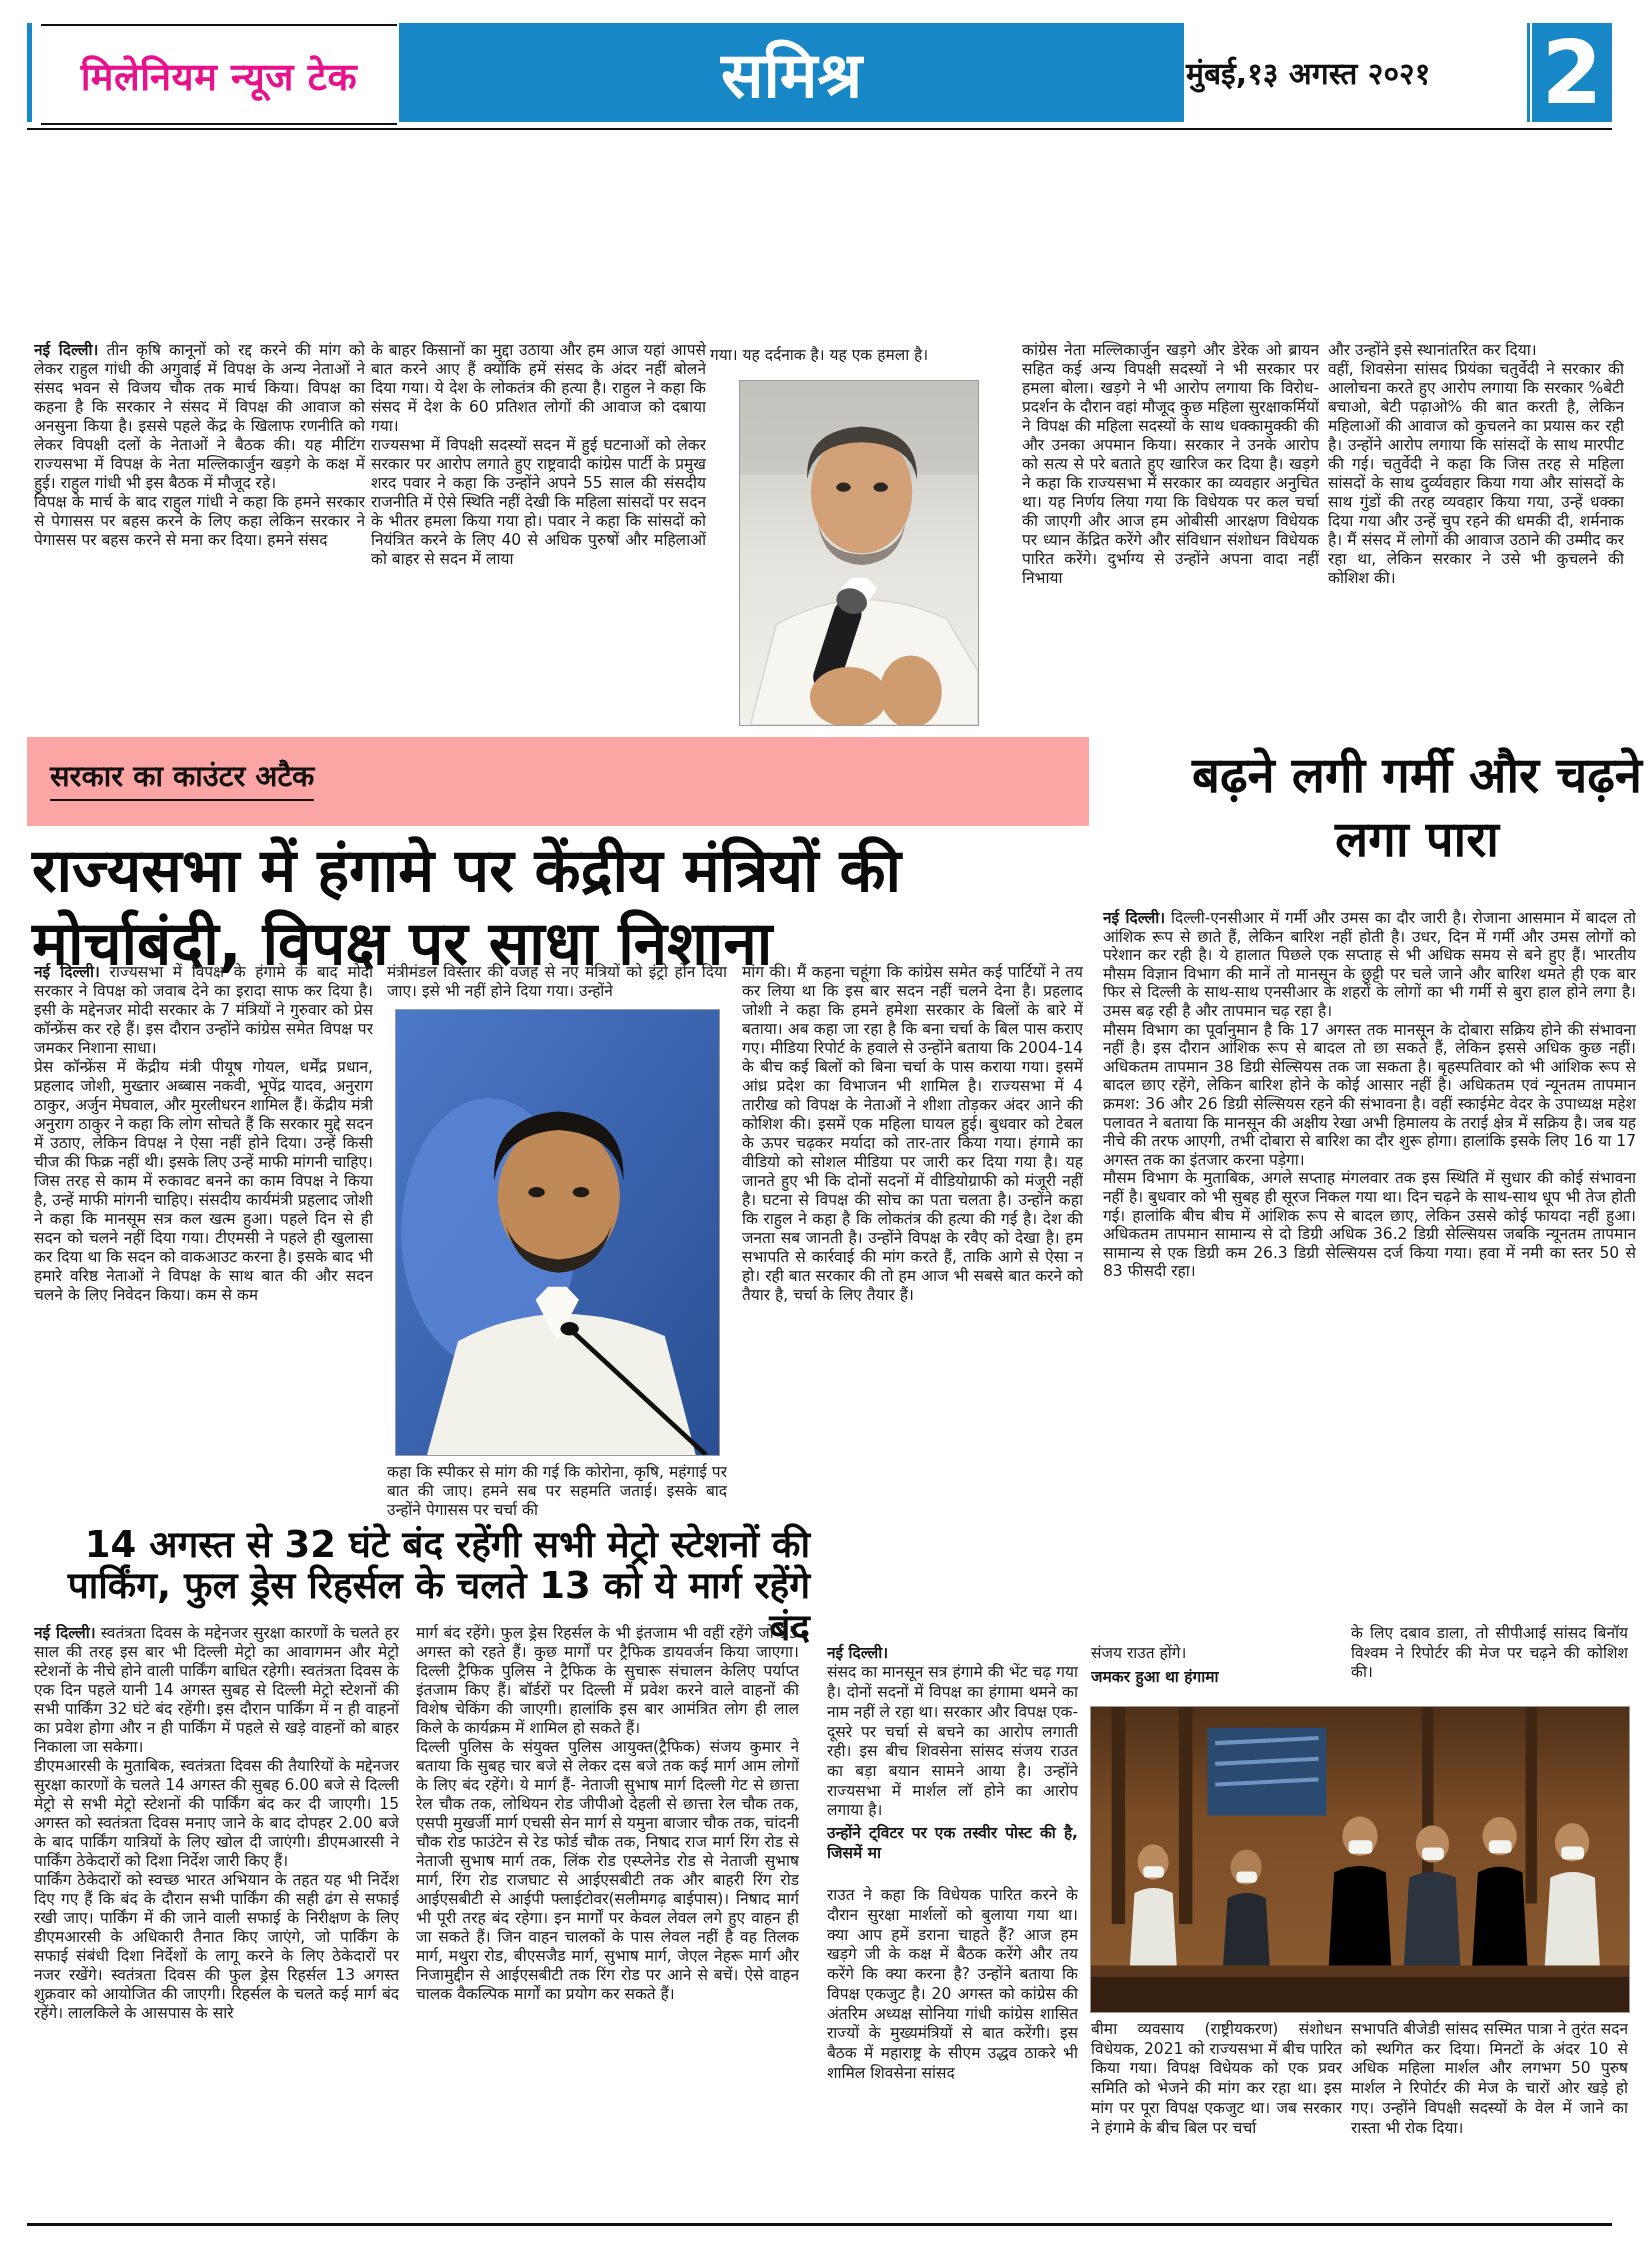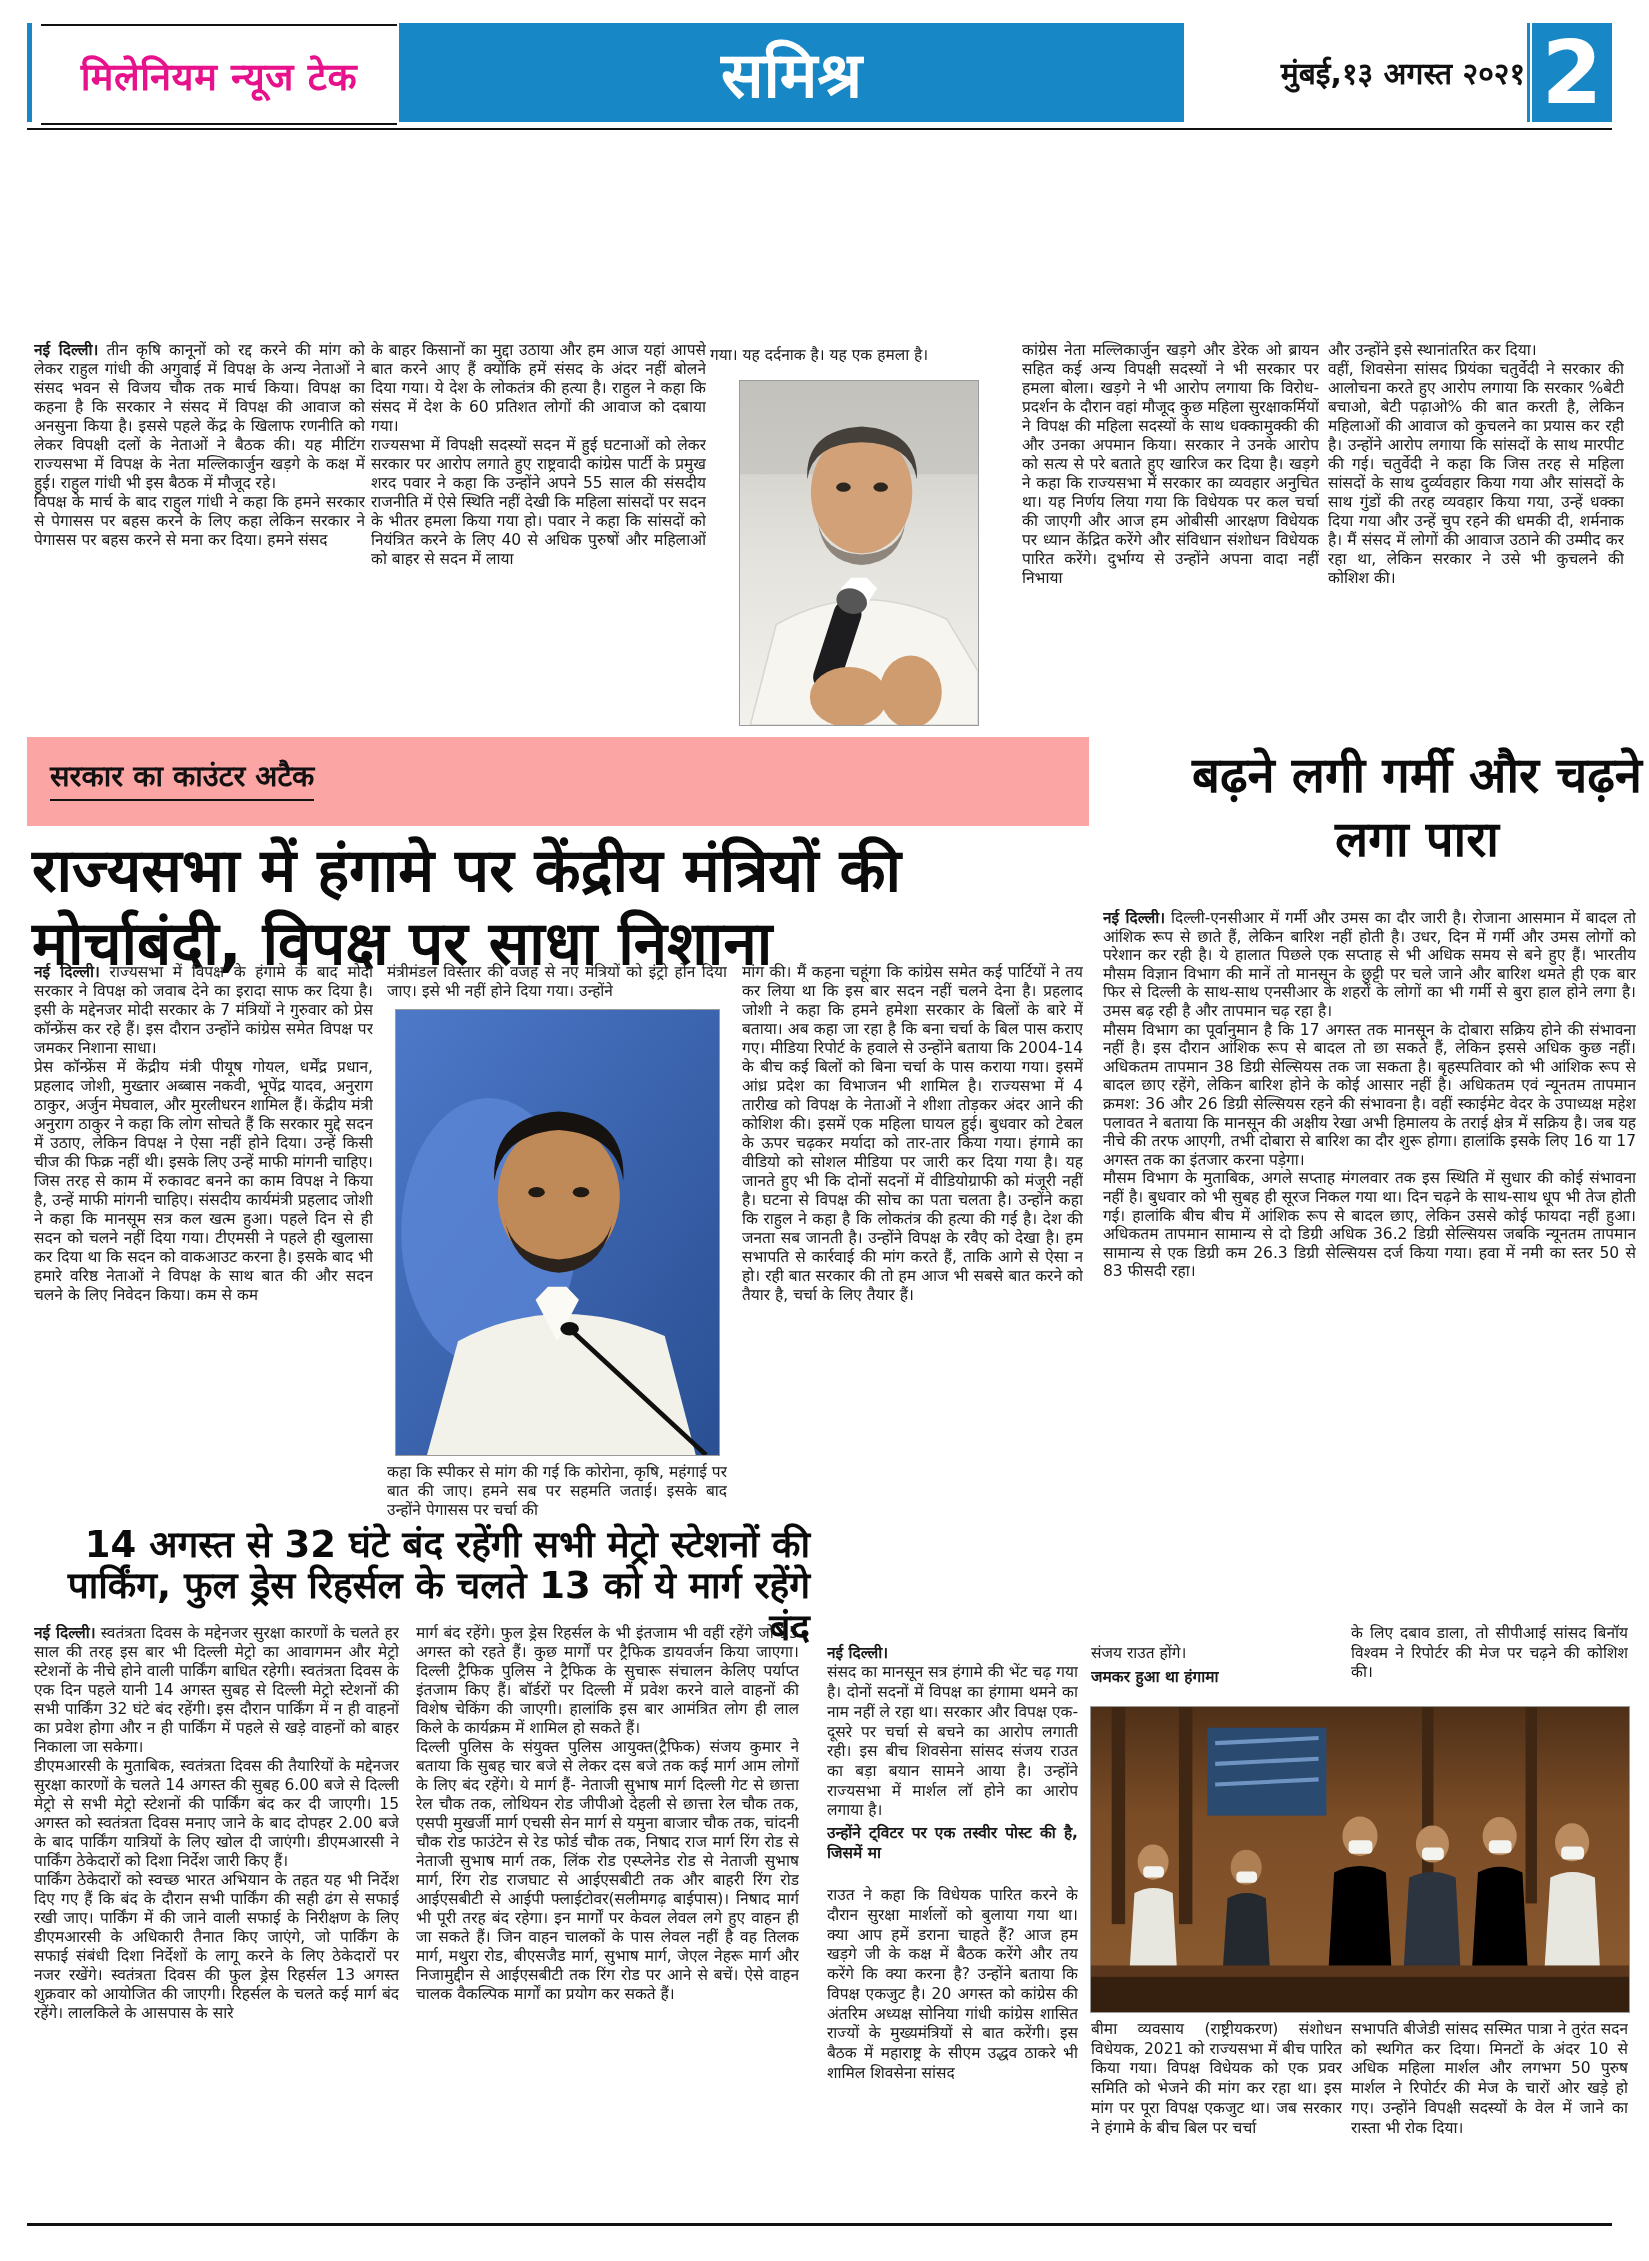--- a/index.html
+++ b/index.html
@@ -11,21 +11,21 @@
   .dl{font-weight:700;}
   .hl{font-weight:800;color:#0b0b0b;margin:0;}
   
   .mast-tick{left:27px;top:23px;width:5.2px;height:99px;background:#1787c5;}
   .mast-logo{left:41px;top:24px;width:356px;height:97px;display:flex;align-items:center;justify-content:center;
              border-top:2.1px solid #111;border-bottom:2.1px solid #111;color:#e6118b;
              font-size:38px;font-weight:800;letter-spacing:0.5px;}
   .mast-banner{left:399px;top:23px;width:785px;height:99px;background:#1787c5;display:flex;
                align-items:center;justify-content:center;color:#fff;font-size:63px;font-weight:800;}
   .mast-date{left:1186px;top:23px;width:339px;height:99px;display:flex;align-items:center;
-             justify-content:flex-end;font-size:30px;font-weight:800;color:#111;}
+             justify-content:flex-start;font-size:30px;font-weight:800;color:#111;}
   .mast-div{left:1527px;top:23px;width:3.1px;height:99px;background:#1787c5;}
   .mast-page{left:1532px;top:23px;width:80px;height:99px;background:#1787c5;display:flex;
              align-items:center;justify-content:center;color:#fff;font-size:87px;font-weight:800;}
   .header-rule{left:27px;top:128px;width:1585px;height:2.1px;background:#111;}
   .bottom-rule{left:27px;top:2223px;width:1585px;height:3.1px;background:#111;}
   
   .lead-hl{left:78px;top:141px;width:1495px;font-size:70px;line-height:1.22;text-align:center;}
   .kicker-box{left:27px;top:737px;width:1062px;height:89px;background:#fca5a5;}
   .kicker{display:inline-block;margin:17.6px 0 0 23px;font-size:29px;font-weight:800;color:#111;
           border-bottom:2.6px solid #111;padding-bottom:5.2px;}

